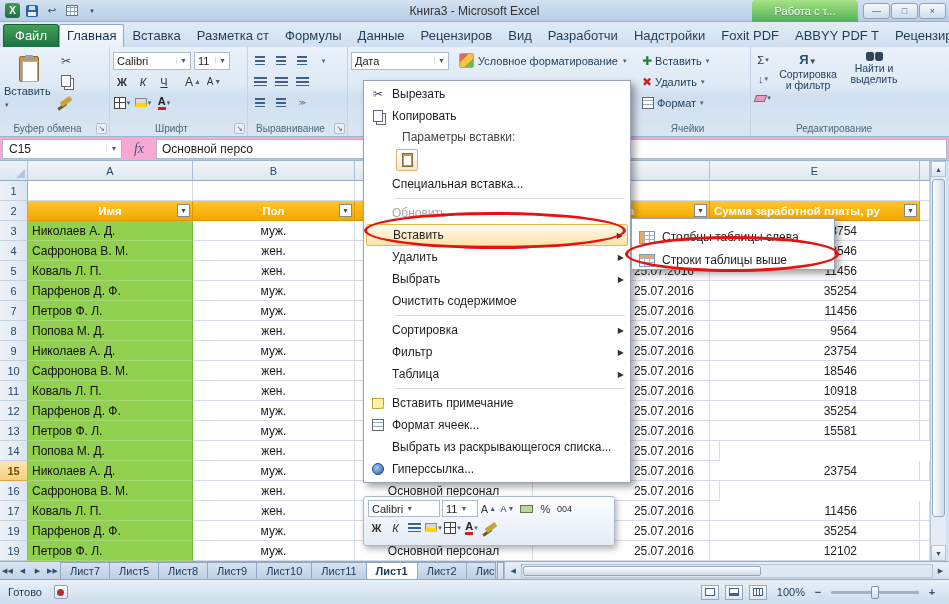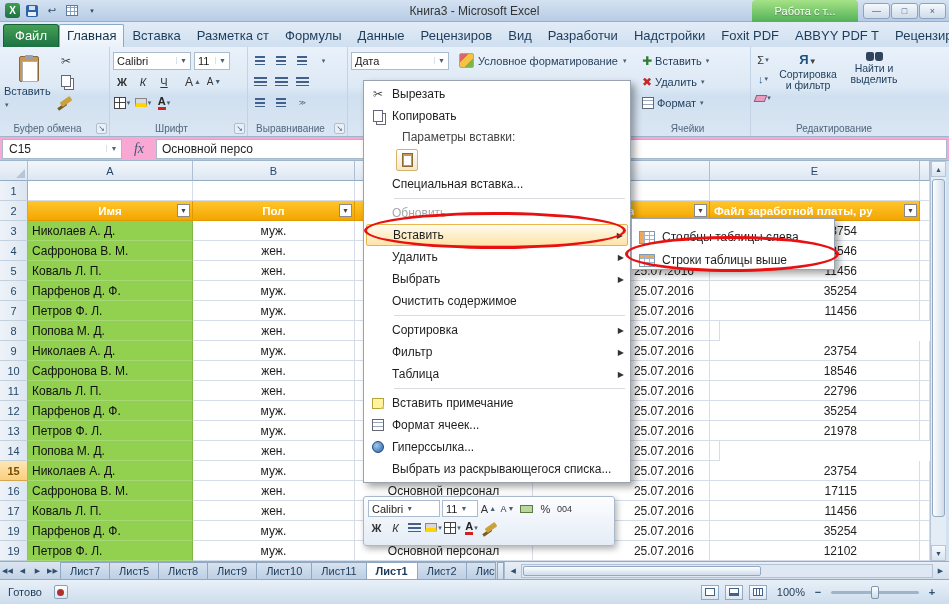--- a/index.html
+++ b/index.html
@@ -430,21 +430,21 @@
       </div>
       <div class="cell th" style="width: 178px;">
         <span class="thtxt"></span>
         <span class="filter">▼</span>
       </div>
       <div class="cell th" style="width: 177px;">
         <span class="thtxt">Дата</span>
         <span class="filter">▼</span>
       </div>
       <div class="cell th thleft" style="width: 210px;">
-        <span class="thtxt">Файл заработной платы, ру</span>
+        <span class="thtxt">Сумма заработной платы, ру</span>
         <span class="filter">▼</span>
       </div>
       <div class="cell" style="width: 10px;"></div>
     </div>
     <div class="grow">
       <div class="rn">3</div>
       <div class="cell c-name" style="width: 165px;">Николаев А. Д.</div>
       <div class="cell c-sex" style="width: 162px;">муж.</div>
       <div class="cell c-job" style="width: 178px;">Основной персонал</div>
       <div class="cell c-date" style="width: 177px;">25.07.2016</div>
@@ -486,20 +486,21 @@
       <div class="cell c-date" style="width: 177px;">25.07.2016</div>
       <div class="cell c-sum" style="width: 210px;">11456</div>
       <div class="cell" style="width: 10px;"></div>
     </div>
     <div class="grow">
       <div class="rn">8</div>
       <div class="cell c-name" style="width: 165px;">Попова М. Д.</div>
       <div class="cell c-sex" style="width: 162px;">жен.</div>
       <div class="cell c-job" style="width: 178px;">Основной персонал</div>
       <div class="cell c-date" style="width: 177px;">25.07.2016</div>
+      <div class="cell c-sum" style="width: 210px;">9564</div>
       <div class="cell" style="width: 10px;"></div>
     </div>
     <div class="grow">
       <div class="rn">9</div>
       <div class="cell c-name" style="width: 165px;">Николаев А. Д.</div>
       <div class="cell c-sex" style="width: 162px;">муж.</div>
       <div class="cell c-job" style="width: 178px;">Основной персонал</div>
       <div class="cell c-date" style="width: 177px;">25.07.2016</div>
       <div class="cell c-sum" style="width: 210px;">23754</div>
       <div class="cell" style="width: 10px;"></div>
@@ -512,39 +513,39 @@
       <div class="cell c-date" style="width: 177px;">25.07.2016</div>
       <div class="cell c-sum" style="width: 210px;">18546</div>
       <div class="cell" style="width: 10px;"></div>
     </div>
     <div class="grow">
       <div class="rn">11</div>
       <div class="cell c-name" style="width: 165px;">Коваль Л. П.</div>
       <div class="cell c-sex" style="width: 162px;">жен.</div>
       <div class="cell c-job" style="width: 178px;">Основной персонал</div>
       <div class="cell c-date" style="width: 177px;">25.07.2016</div>
-      <div class="cell c-sum" style="width: 210px;">22796</div>
+      <div class="cell c-sum" style="width: 210px;">10918</div>
       <div class="cell" style="width: 10px;"></div>
     </div>
     <div class="grow">
       <div class="rn">12</div>
       <div class="cell c-name" style="width: 165px;">Парфенов Д. Ф.</div>
       <div class="cell c-sex" style="width: 162px;">муж.</div>
       <div class="cell c-job" style="width: 178px;">Основной персонал</div>
       <div class="cell c-date" style="width: 177px;">25.07.2016</div>
       <div class="cell c-sum" style="width: 210px;">35254</div>
       <div class="cell" style="width: 10px;"></div>
     </div>
     <div class="grow">
       <div class="rn">13</div>
       <div class="cell c-name" style="width: 165px;">Петров Ф. Л.</div>
       <div class="cell c-sex" style="width: 162px;">муж.</div>
       <div class="cell c-job" style="width: 178px;">Основной персонал</div>
       <div class="cell c-date" style="width: 177px;">25.07.2016</div>
-      <div class="cell c-sum" style="width: 210px;">21978</div>
+      <div class="cell c-sum" style="width: 210px;">15581</div>
       <div class="cell" style="width: 10px;"></div>
     </div>
     <div class="grow">
       <div class="rn">14</div>
       <div class="cell c-name" style="width: 165px;">Попова М. Д.</div>
       <div class="cell c-sex" style="width: 162px;">жен.</div>
       <div class="cell c-job" style="width: 178px;">Основной персонал</div>
       <div class="cell c-date" style="width: 177px;">25.07.2016</div>
       <div class="cell" style="width: 10px;"></div>
     </div>
@@ -556,21 +557,20 @@
       <div class="cell c-date" style="width: 177px;">25.07.2016</div>
       <div class="cell c-sum" style="width: 210px;">23754</div>
       <div class="cell" style="width: 10px;"></div>
     </div>
     <div class="grow">
       <div class="rn">16</div>
       <div class="cell c-name" style="width: 165px;">Сафронова В. М.</div>
       <div class="cell c-sex" style="width: 162px;">жен.</div>
       <div class="cell c-job" style="width: 178px;">Основной персонал</div>
       <div class="cell c-date" style="width: 177px;">25.07.2016</div>
-      <div class="cell c-sum" style="width: 210px;">17115</div>
       <div class="cell" style="width: 10px;"></div>
     </div>
     <div class="grow">
       <div class="rn">17</div>
       <div class="cell c-name" style="width: 165px;">Коваль Л. П.</div>
       <div class="cell c-sex" style="width: 162px;">жен.</div>
       <div class="cell c-job" style="width: 178px;">Основной персонал</div>
       <div class="cell c-date" style="width: 177px;">25.07.2016</div>
       <div class="cell c-sum" style="width: 210px;">11456</div>
       <div class="cell" style="width: 10px;"></div>
@@ -720,28 +720,28 @@
       </span>
       <span class="mtxt">Вставить примечание</span>
     </div>
     <div class="mi">
       <span class="gut">
         <span class="ic-format"></span>
       </span>
       <span class="mtxt">Формат ячеек...</span>
     </div>
     <div class="mi">
+      <span class="gut"></span>
+      <span class="mtxt">Выбрать из раскрывающегося списка...</span>
+    </div>
+    <div class="mi">
       <span class="gut">
         <span class="ic-link"></span>
       </span>
       <span class="mtxt">Гиперссылка...</span>
-    </div>
-    <div class="mi">
-      <span class="gut"></span>
-      <span class="mtxt">Выбрать из раскрывающегося списка...</span>
     </div>
   </div>
 
 <div class="smenu">
     <div class="smi">
       <span class="gut">
         <span class="ic-tcols"></span>
       </span>
       <span class="mtxt">Столбцы таблицы слева</span>
     </div>

